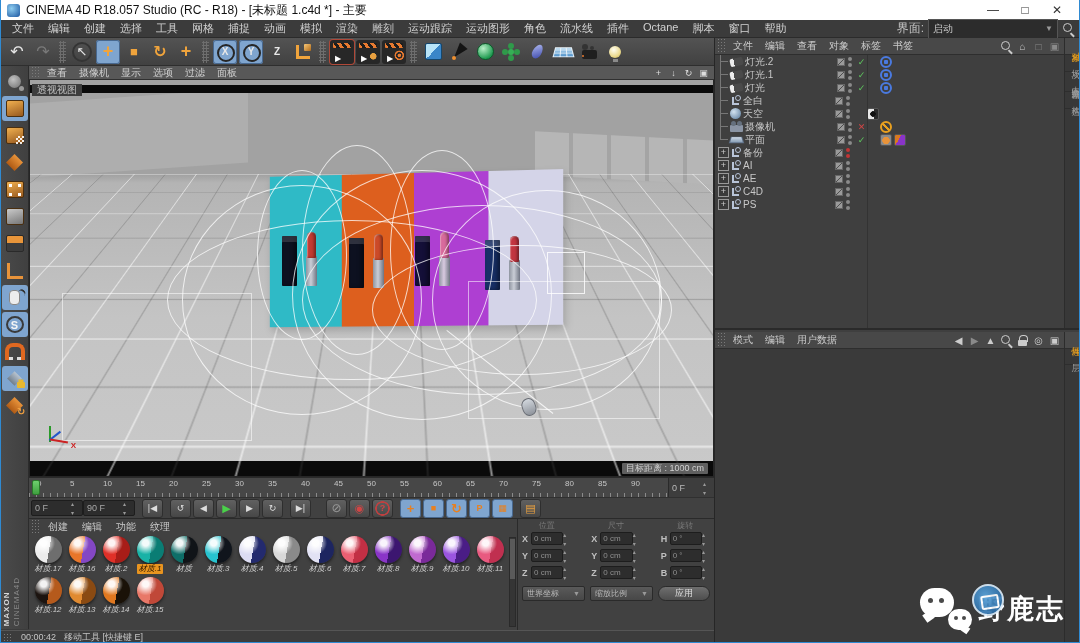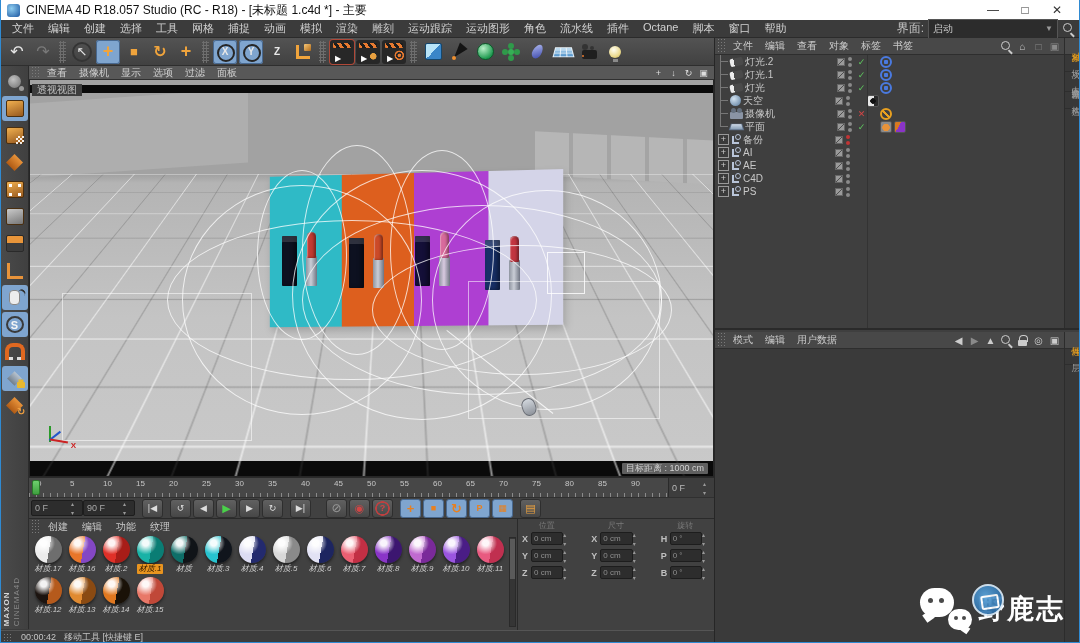--- a/index.html
+++ b/index.html
@@ -650,20 +650,31 @@
 
             <div class="cfield">
               <span class="clabel">B</span>
               <span class="cinput">0 °</span>
               <span class="stepper"></span>
             </div>
 
         </span>
       </div>
     </div>
+    <div class="cbot">
+      <span class="combo">
+        <span>世界坐标</span>
+          <span class="arrow">▼</span>
+      </span>
+      <span class="combo">
+        <span>缩放比例</span>
+          <span class="arrow">▼</span>
+      </span>
+      <span class="applybtn">应用</span>
+    </div>
   </div>
 
   <div class="rpanel">
     <div class="om">
       <div class="om-menu">
         <span class="grip"></span>
         <span style="display:flex">
           <span class="menu-item">文件</span>
             <span class="menu-item">编辑</span>
             <span class="menu-item">查看</span>
@@ -712,20 +723,32 @@
             <span class="oname">灯光</span>
             <span class="lchip"></span>
             <span class="dots dots-g"></span>
             <span class="mark ok">✓</span>
             <span class="otags">
               <span class="tag tag-target"></span>
               <span></span>
             </span>
           </div>
 
+          <div class="orow">
+            <span class="pfx line"></span>
+            <span class="oicon ico-null2"></span>
+            <span class="oname">全白</span>
+            <span class="lchip"></span>
+            <span class="dots dots-g"></span>
+            <span></span>
+            <span class="otags">
+              <span></span>
+              <span></span>
+            </span>
+          </div>
 
           <div class="orow">
             <span class="pfx line"></span>
             <span class="oicon ico-sky2"></span>
             <span class="oname">天空</span>
             <span class="lchip"></span>
             <span class="dots dots-g"></span>
             <span></span>
             <span class="otags">
               <span class="tag tag-sky"></span>

